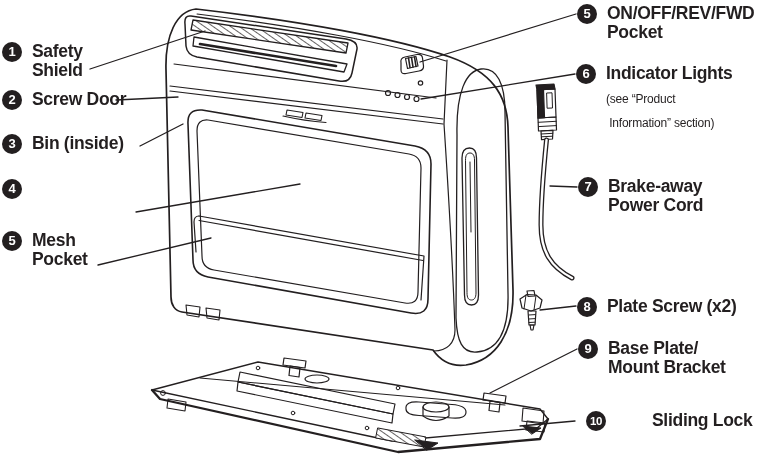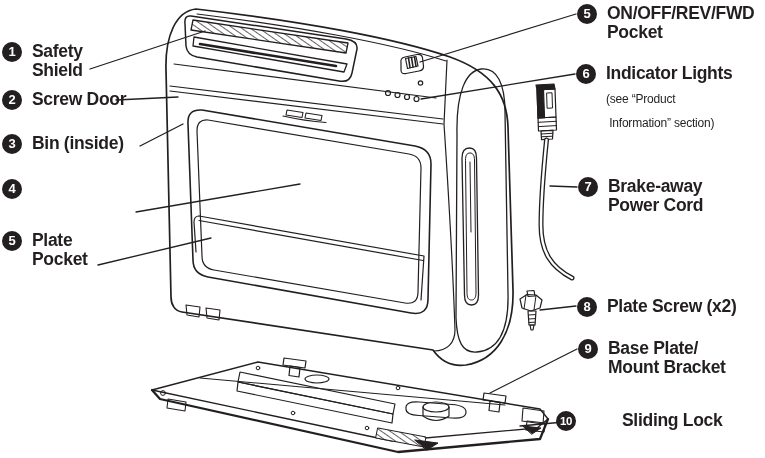--- a/index.html
+++ b/index.html
@@ -194,21 +194,21 @@
 
   <div class="callout" style="left:2px;top:179px;">
     <span class="num">4</span>
     <span class="lbl">
     </span>
   </div>
 
   <div class="callout" style="left:2px;top:231px;">
     <span class="num">5</span>
     <span class="lbl">
-      <span class="line">Plate</span>
+      <span class="line">Mesh</span>
       <span class="line">Pocket</span>
     </span>
   </div>
 
   <div class="callout" style="left:577px;top:4px;">
     <span class="num">5</span>
     <span class="lbl">
       <span class="line">ON/OFF/REV/FWD</span>
       <span class="line">Pocket</span>
     </span>
@@ -239,20 +239,20 @@
   </div>
 
   <div class="callout" style="left:578px;top:339px;">
     <span class="num">9</span>
     <span class="lbl">
       <span class="line">Base Plate/</span>
       <span class="line">Mount Bracket</span>
     </span>
   </div>
 
-  <div class="callout" style="left:556px;top:411px;gap:46px;">
+  <div class="callout" style="left:586px;top:411px;gap:46px;">
     <span class="num wide">10</span>
     <span class="lbl">
       <span class="line">Sliding Lock</span>
     </span>
   </div>
 
 </div>
 
 </body></html>

